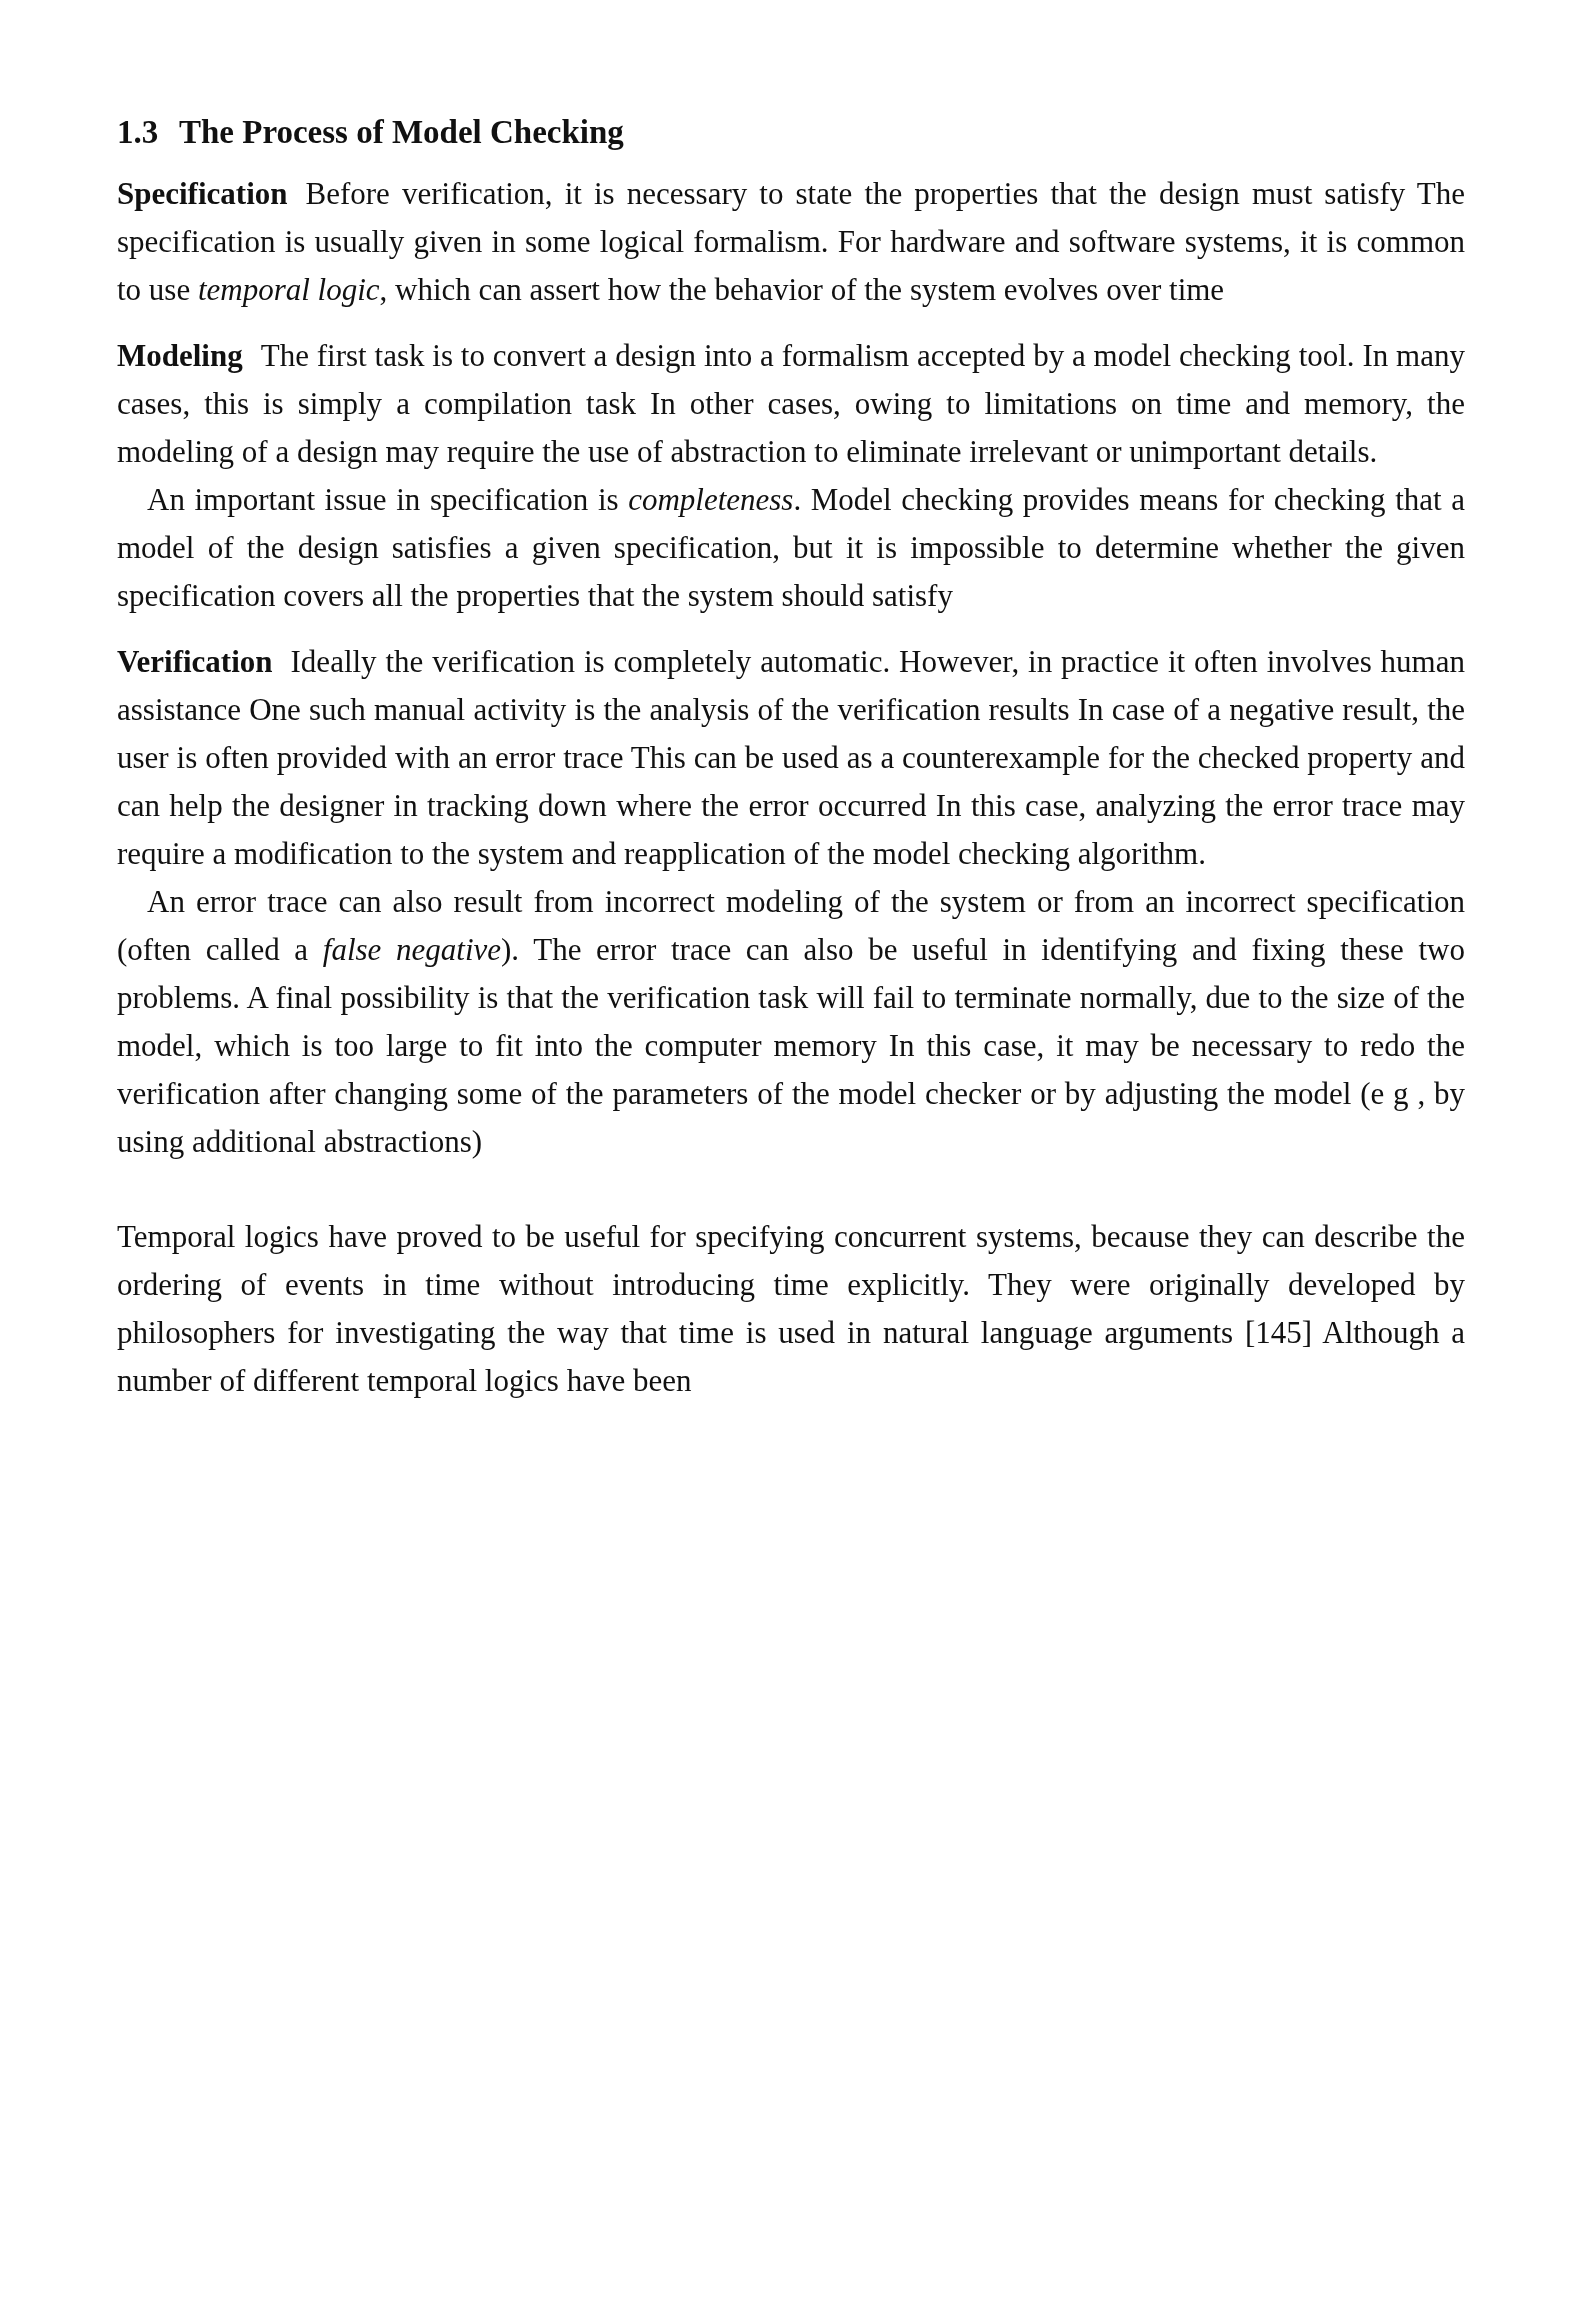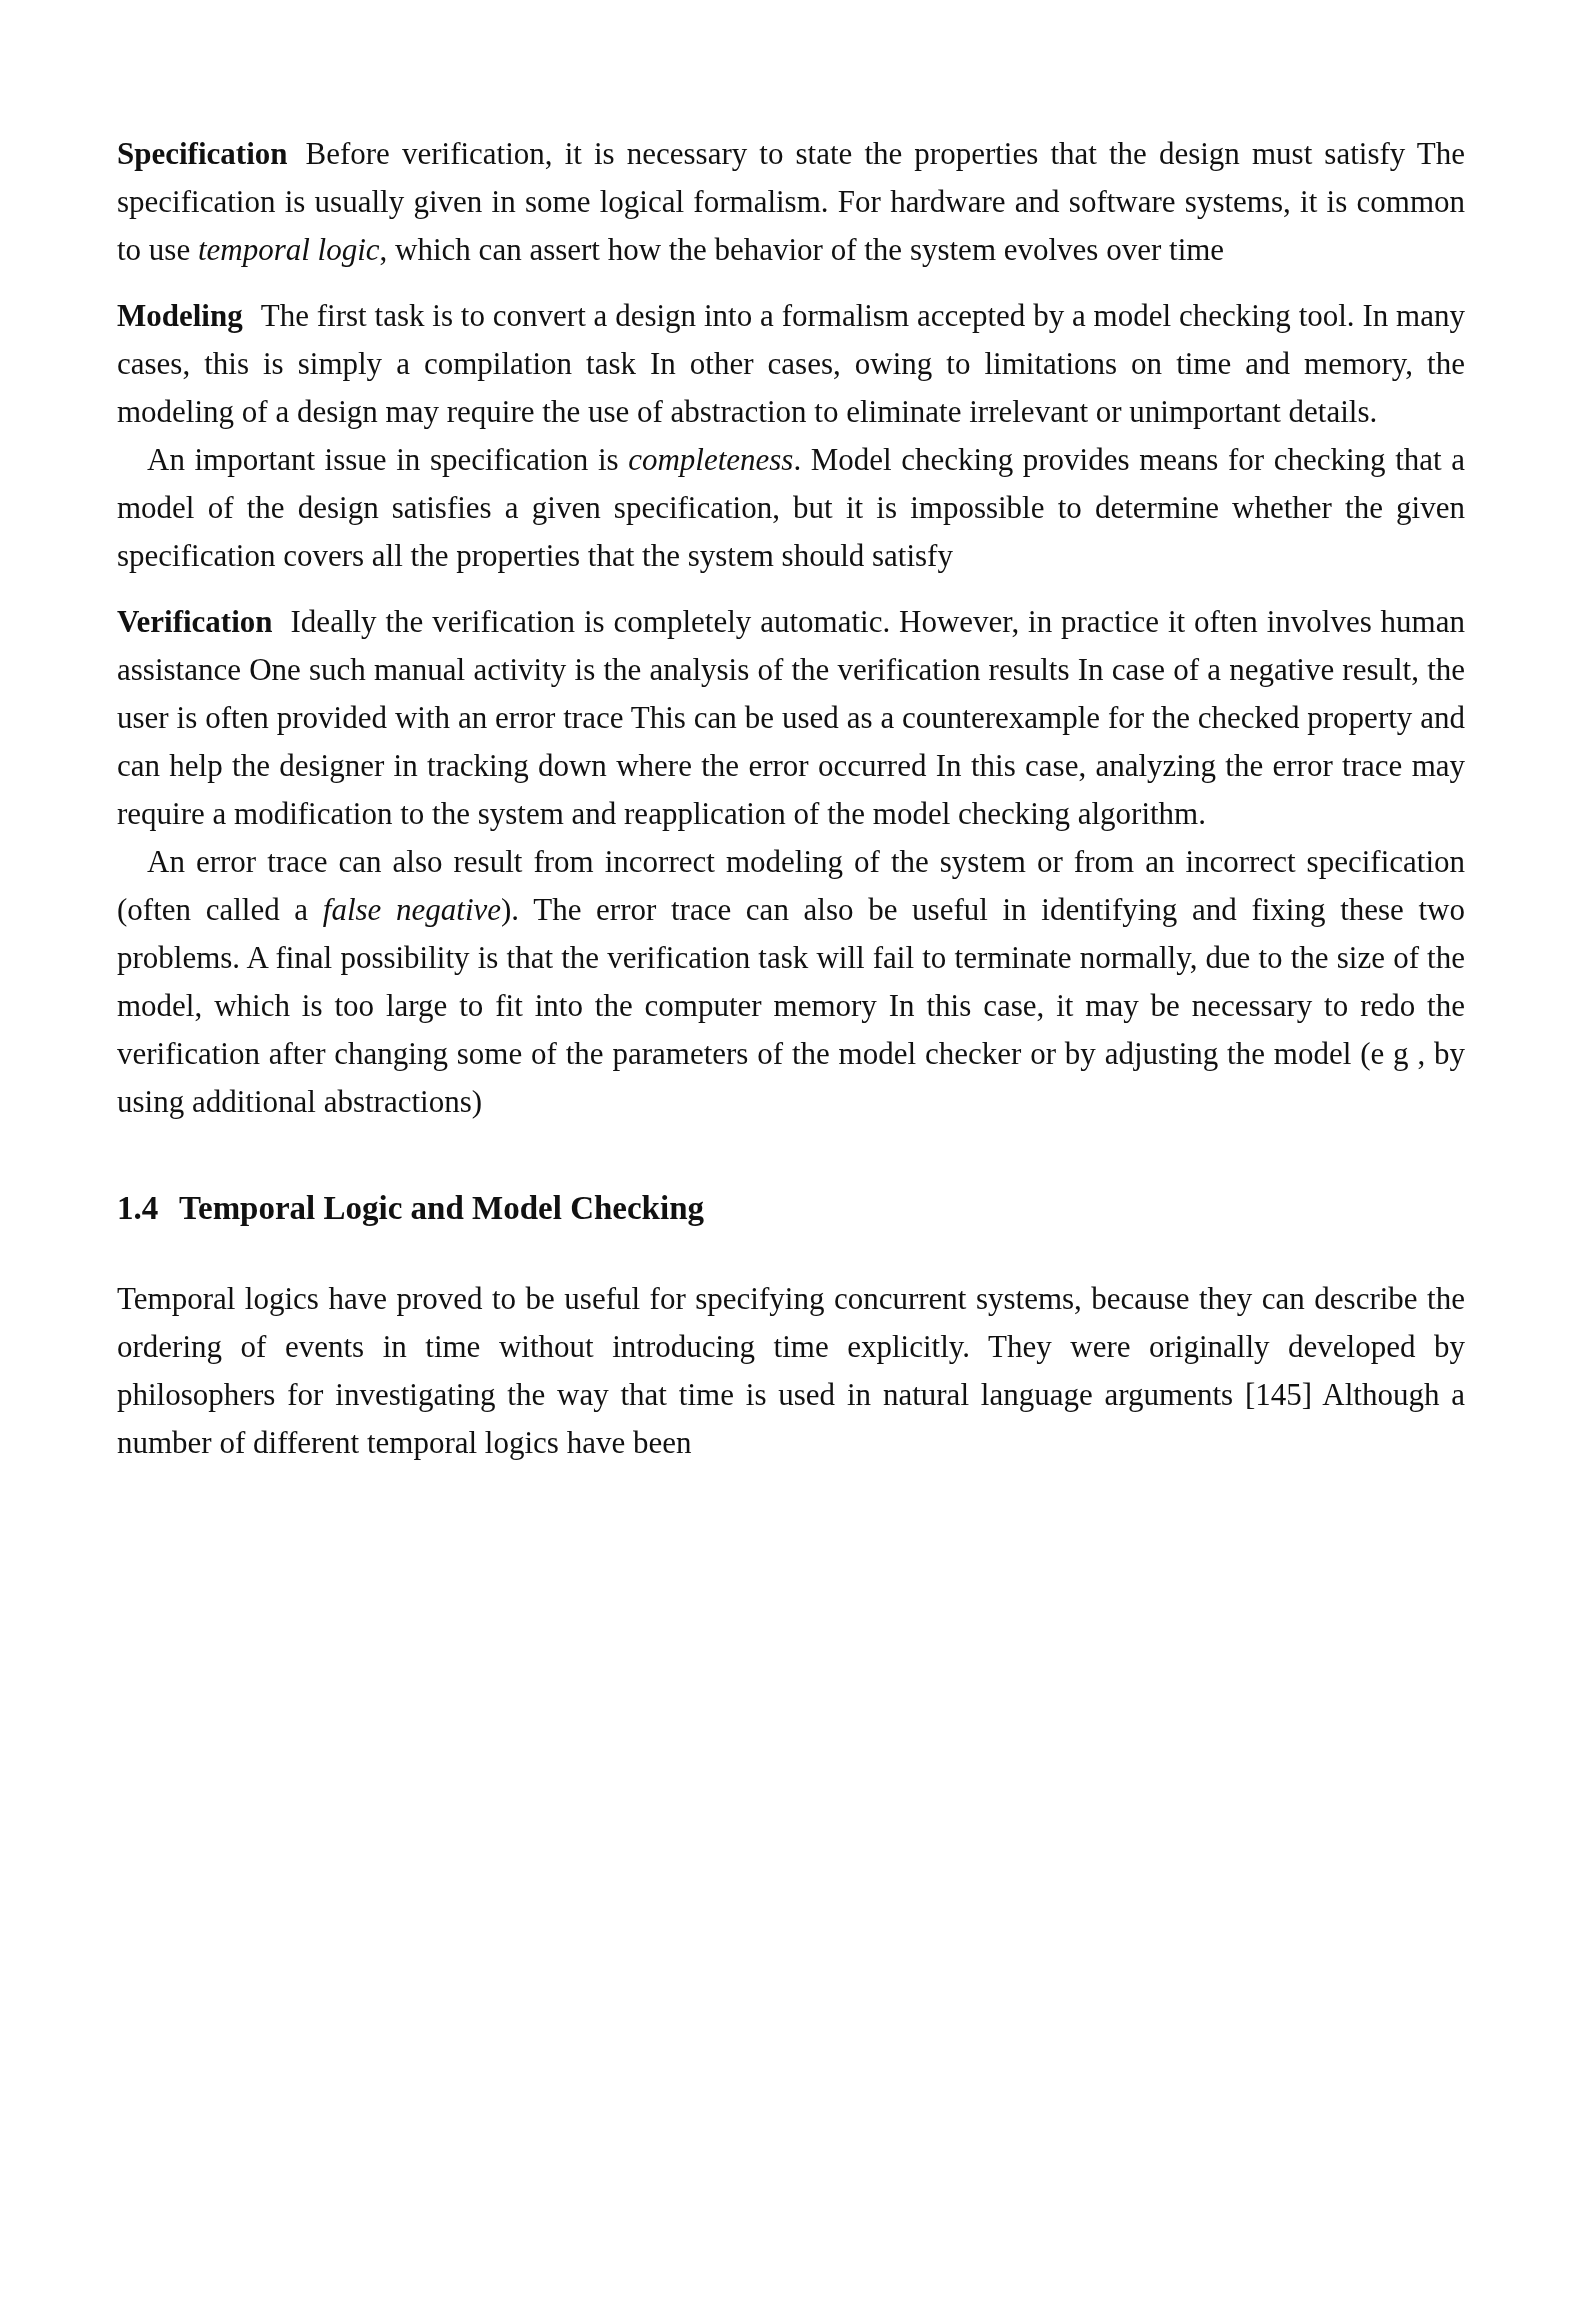--- a/index.html
+++ b/index.html
@@ -48,31 +48,31 @@
   .gap-heading-after { margin-top: 47px; }
   .gap-para { margin-top: 18px; }
   .gap-section { margin-top: 62px; }
   em { font-style: italic; }
 </style>
 </head>
 <body>
 
 <div class="page">
 
+  <h2 class="section-heading">
+    <span class="num">1.3</span><span>The Process of Model Checking</span>
+  </h2>
 
 
   <p class="para gap-para"><span class="lead">Specification</span><span>Before verification, it is necessary to state the properties that the design must satisfy The specification is usually given in some logical formalism. For hardware and software systems, it is common to use </span><em>temporal logic</em><span>, which can assert how the behavior of the system evolves over time</span></p>
 
   <p class="para gap-para"><span class="lead">Modeling</span><span>The first task is to convert a design into a formalism accepted by a model checking tool. In many cases, this is simply a compilation task In other cases, owing to limitations on time and memory, the modeling of a design may require the use of abstraction to eliminate irrelevant or unimportant details.</span></p>
 
   <p class="para indent"><span>An important issue in specification is </span><em>completeness</em><span>. Model checking provides means for checking that a model of the design satisfies a given specification, but it is impossible to determine whether the given specification covers all the properties that the system should satisfy</span></p>
 
   <p class="para gap-para"><span class="lead">Verification</span><span>Ideally the verification is completely automatic. However, in practice it often involves human assistance One such manual activity is the analysis of the verification results In case of a negative result, the user is often provided with an error trace This can be used as a counterexample for the checked property and can help the designer in tracking down where the error occurred In this case, analyzing the error trace may require a modification to the system and reapplication of the model checking algorithm.</span></p>
 
   <p class="para indent"><span>An error trace can also result from incorrect modeling of the system or from an incorrect specification (often called a </span><em>false negative</em><span>). The error trace can also be useful in identifying and fixing these two problems. A final possibility is that the verification task will fail to terminate normally, due to the size of the model, which is too large to fit into the computer memory In this case, it may be necessary to redo the verification after changing some of the parameters of the model checker or by adjusting the model (e g , by using additional abstractions)</span></p>
 
-  <h2 class="section-heading gap-section">
-    <span class="num">1.4</span><span>Temporal Logic and Model Checking</span>
-  </h2>
 
   <p class="para gap-heading-after">Temporal logics have proved to be useful for specifying concurrent systems, because they can describe the ordering of events in time without introducing time explicitly. They were originally developed by philosophers for investigating the way that time is used in natural language arguments [145] Although a number of different temporal logics have been</p>
 
 </div>
 
 </body></html>

